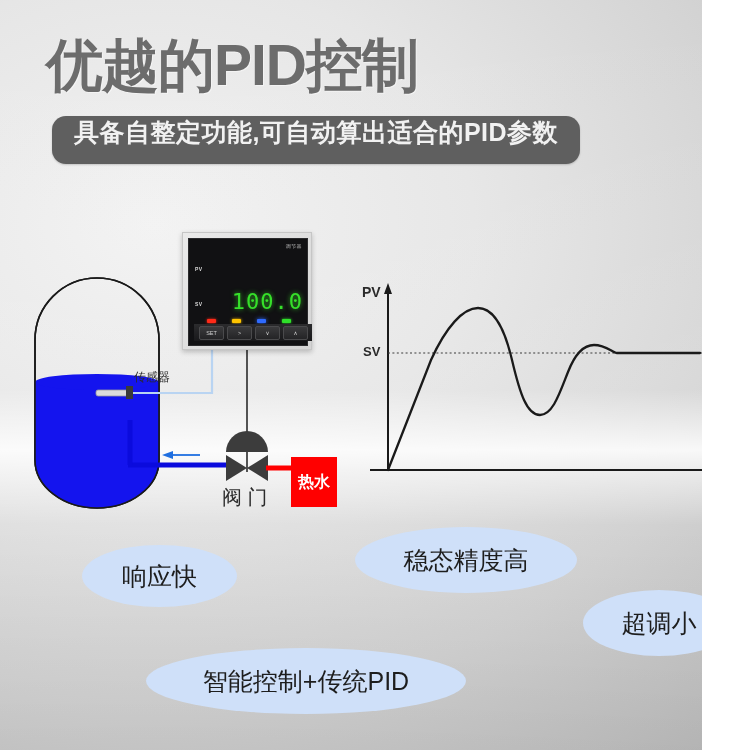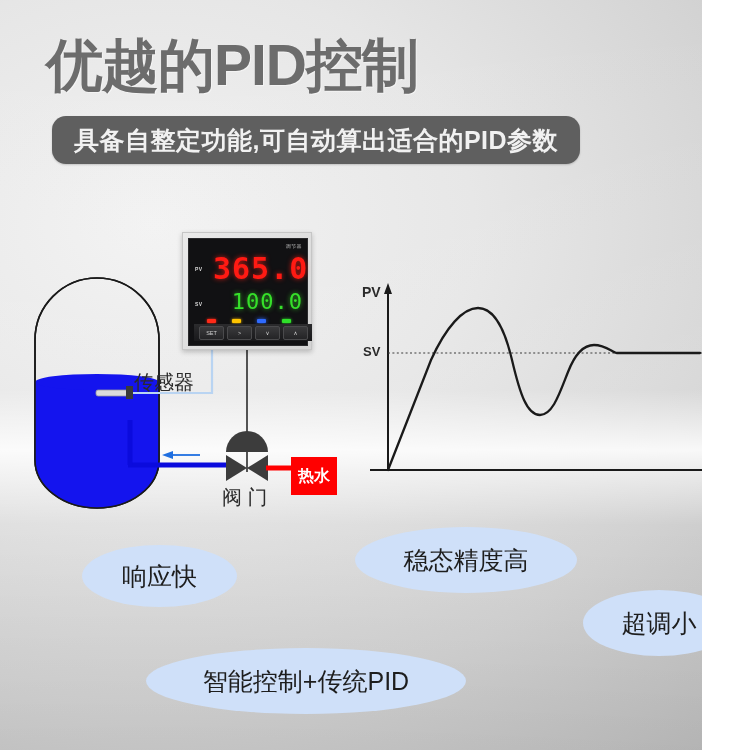--- a/index.html
+++ b/index.html
@@ -23,21 +23,21 @@
   #title{
     position:absolute;left:46px;top:28px;
     font-size:57px;font-weight:bold;letter-spacing:-1px;
     color:#6c6c6c;
     text-shadow:1px 1px 0 rgba(255,255,255,.45);
     white-space:nowrap;
   }
   #subtitle-pill{
     position:absolute;left:52px;top:116px;
     height:48px;padding:0 22px;
-    display:flex;align-items:center;
+    display:flex;align-items:flex-start;
     background:#5f5f5f;border-radius:14px;
     box-shadow:0 1px 2px rgba(0,0,0,.18);
   }
   #subtitle-text{
     color:#f1f1f1;font-size:25px;font-weight:bold;white-space:nowrap;
     letter-spacing:.5px;
   }
   
   #controller{
     position:absolute;left:182px;top:232px;width:128px;height:116px;
@@ -159,31 +159,30 @@
              C553 415 560 392 568 372
              C575 354 584 345 594 345
              C606 345 613 353 617 353
              L700 353" fill="none" stroke="#1a1a1a" stroke-width="2.3" stroke-linecap="round"></path>
   </svg>
 
   <div class="lbl" style="left:362px;top:284px;font-size:14px;font-weight:bold;">PV</div>
   <div class="lbl" style="left:363px;top:344px;font-size:13px;font-weight:bold;">SV</div>
   <div class="lbl" style="left:726px;top:449px;font-size:13px;font-weight:bold;">t</div>
 
-  <div class="lbl" style="left:134px;top:369px;font-size:20px;">传感器</div>
+  <div class="lbl" style="left:134px;top:369px;font-size:12px;">传感器</div>
   <div class="lbl" style="left:222px;top:484px;font-size:20px;">阀 门</div>
   <div style="position:absolute;left:291px;top:457px;background:#ff0000;color:#fff;
-              font-size:16px;font-weight:bold;padding:10px 7px;line-height:18px;">热水</div>
+              font-size:16px;font-weight:bold;padding:16px 7px;line-height:18px;">热水</div>
 
   <div id="controller">
     <div id="ctrl-face">
       <div id="ctrl-brand">调节器</div>
 
       <div class="dig-label" id="pv-label">PV</div>
-      <div id="pv-value">365.0</div>
 
       <div class="dig-label" id="sv-label">SV</div>
       <div id="sv-value">100.0</div>
 
       <div id="leds">
         <div class="led-cell">
           <div class="led-dot" style="background:#ff2a18;box-shadow:0 0 3px #ff2a18;"></div>
           <div class="led-txt">ALM1</div>
         </div>
         <div class="led-cell">

